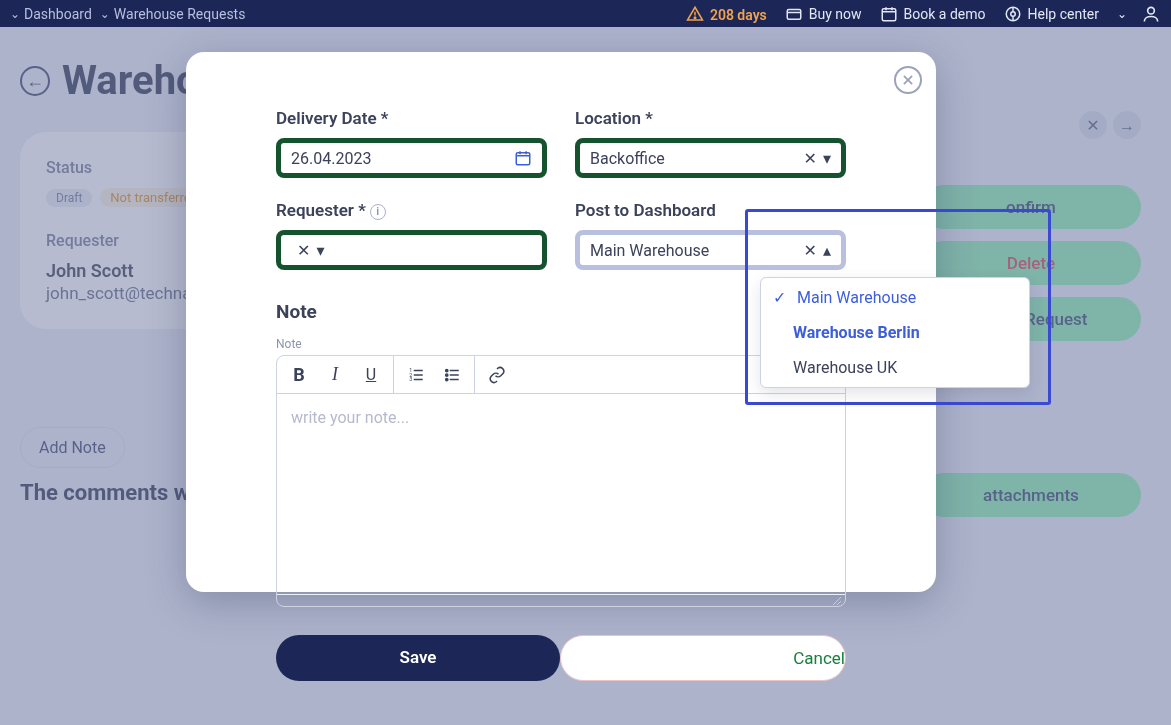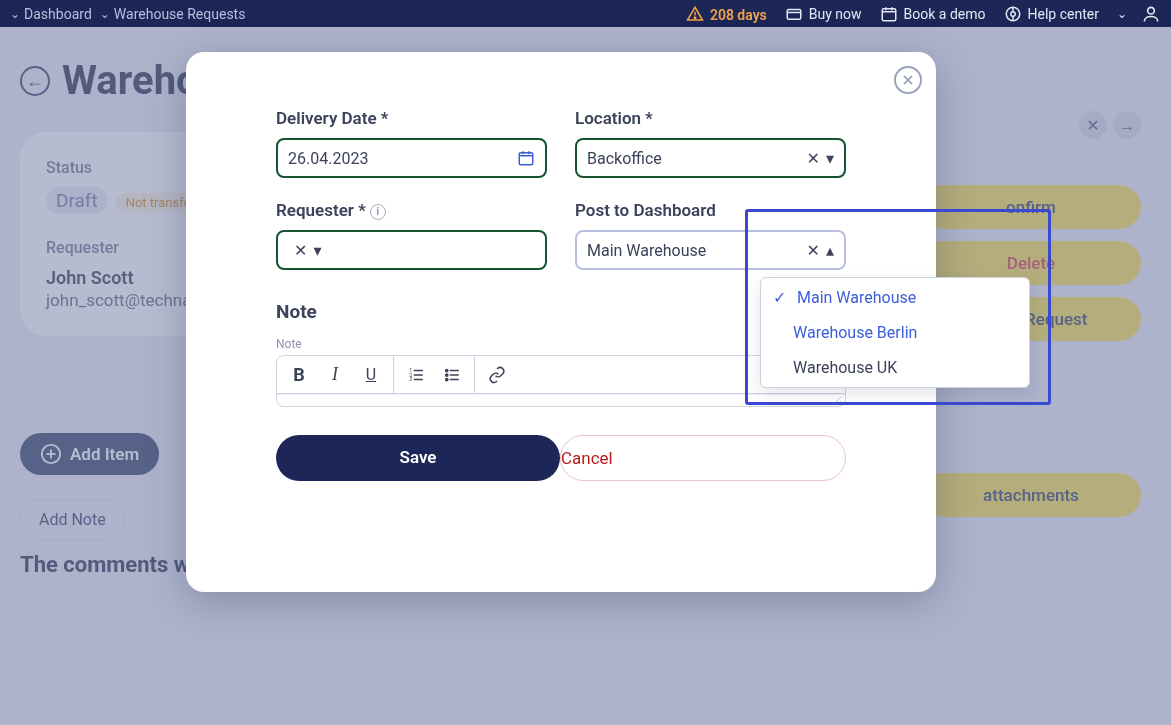--- a/index.html
+++ b/index.html
@@ -19,77 +19,77 @@
   
   .page { padding: 10px 20px; position: relative; }
   .page-h { display:flex; align-items:center; gap:12px; margin: 20px 0 28px 0; }
   .back-circ { width:30px; height:30px; border-radius:50%; border:2px solid #2d3a63; background:#ebeef6; display:flex; align-items:center; justify-content:center; color:#2d3a63; cursor:pointer; font-size:18px; }
   .ptitle { font-size: 40px; font-weight:700; color:#222a48; }
   .page-h .cls { display:flex; align-items:center; position:absolute; right:30px; top:84px; gap:6px; }
   .mini-circ { width:28px; height:28px; border-radius:50%; background:#d8dce9; display:flex; align-items:center; justify-content:center; color:#4c5570; font-size:16px; cursor:pointer; }
 
   .card { background:#fff; border-radius:26px; padding:26px; margin: 0 0 20px 0; }
   .lbl { color:#6a738f; font-size:16px; margin-bottom:10px; font-weight:500; }
-  .badge-draft { display:inline-block; background:#e7eaf2; color:#6a7399; border-radius:14px; padding:2px 10px; font-size:19px; margin-right:4px; }
+  .badge-draft { display:inline-block; background:#e7eaf2; color:#6a7399; border-radius:14px; padding:2px 10px; font-size:12px; margin-right:4px; }
   .badge-nt { display:inline-block; background:#fdf2e2; color:#d88b1a; border-radius:14px; padding:2px 10px; font-size:13px; }
   .req-name { font-size:18px; font-weight:600; color:#2d3448; margin-top:28px; margin-bottom:2px;}
   .req-mail { font-size:17px; color:#55607c; }
 
   .side-buttons { position:absolute; right:30px; top:158px; width:220px; }
-  .sb { background:#fde047; color:#2d3a63; border-radius:24px; padding:12px 0; text-align:center; font-size:17px; font-weight:500; margin-bottom:12px; }
+  .sb { background:#86efac; color:#2d3a63; border-radius:24px; padding:12px 0; text-align:center; font-size:17px; font-weight:500; margin-bottom:12px; }
   .sb.del { color:#d73a4a; }
 
   .pill { border:1px solid #d8dce9; border-radius:24px; padding:10px 18px; color:#2d3a63; font-size:16px; display:inline-block; cursor:pointer; }
   .add-item { display:inline-flex; align-items:center; background:#2d3a63; color:#fff; border-radius:24px; padding:10px 20px; font-size:17px; font-weight:600; margin:18px 0 24px 0; cursor:pointer; }
   .add-item svg { margin-right:8px; }
   .sent-row { font-size:22px; color:#222a48; font-weight:700; margin-top:12px; }
   .sent-row span.mail { color:#4a60d9; font-weight:500; margin-left:8px; font-size:18px; }
 
   
   .overlay { position:absolute; inset:27px 0 0 0; background:rgba(122,131,168,.55); }
 
   
   .modal { position:absolute; left:186px; top:32px; width:750px; height:540px; background:#fff; border-radius:18px; box-shadow:0 10px 40px rgba(30,38,75,.28);margin-top:20px; }
   .modal .close { position:absolute; right:14px; top:14px; width:28px; height:28px; border:2px solid #9aa2bc; border-radius:50%; display:flex; align-items:center; justify-content:center; color:#9aa2bc; cursor:pointer; }
   .m-body { padding: 56px 90px 20px 90px; }
   .m-row { display:flex; gap:28px; }
   .m-col { flex:1; }
   .m-lbl { font-size:17px; font-weight:600; color:#3b425a; margin-bottom:10px; }
   .info-ic { display:inline-block; width:16px; height:16px; border:1px solid #aab1c7; border-radius:50%; font-size:11px; text-align:center; line-height:14px; color:#8e95ae; margin-left:4px; vertical-align:middle;}
-  .inp-wrap { position:relative; border:2px solid #14532d; border-radius:8px; height:40px; display:flex; align-items:center; padding:0 10px; background:#fff; }
+  .inp-wrap { position:relative; border:5px solid #14532d; border-radius:8px; height:40px; display:flex; align-items:center; padding:0 10px; background:#fff; }
   .inp-wrap input { border:none; outline:none; flex:1; font-size:16px; color:#3b425a; background:transparent; }
   .inp-wrap .ric { color:#3b425a; cursor:pointer; margin-left:6px; display:flex; align-items:center; }
   .cal-ic { color:#3d5edb; }
 
   .note-h { font-size:19px; font-weight:700; color:#3b425a; margin-top:30px; }
   .note-sub { font-size:12px; color:#8e95ae; margin-top:14px; margin-bottom:4px; }
   .editor { border:1px solid #cdd3e2; border-radius:8px; overflow:hidden; }
   .toolbar-e { display:flex; border-bottom:1px solid #cdd3e2; height:38px; }
   .tool-g { display:flex; align-items:center; padding:0 12px; border-right:1px solid #cdd3e2; gap:16px; }
   .tool-g:last-child { border-right:none; }
   .tool { width:20px; height:24px; display:flex; align-items:center; justify-content:center; color:#3b425a; cursor:pointer; }
   .tool.bold { font-weight:700; font-size:18px; }
   .tool.italic { font-style:italic; font-family:Georgia, serif; font-size:18px; }
   .tool.under { text-decoration:underline; font-size:16px; }
   .editor textarea { width:100%; height:196px; border:none; resize:none; outline:none; padding:14px; font-size:16px; color:#3b425a; }
   .editor textarea::placeholder { color:#b5bace; }
   .resizer { height:12px; border-top:1px solid #eef0f6; display:flex; justify-content:flex-end; padding-right:4px; color:#c8cddd;}
   .m-actions { display:flex; margin-top:28px; }
   .btn-save { flex:1; background:#1d2757; color:#fff; border-radius:999px; padding:12px 0; text-align:center; font-size:17px; font-weight:600; cursor:pointer; }
-  .btn-cancel { flex:1; background:#fff; color:#b91c1c; border:1px solid #e9c3c7; border-radius:999px; padding:12px 0; text-align:left; font-size:17px; cursor:pointer; }
+  .btn-cancel { flex:1; background:#fff; color:#15803d; border:1px solid #e9c3c7; border-radius:999px; padding:12px 0; text-align:right; font-size:17px; cursor:pointer; }
 
   
   .hl { position:absolute; left:559px; top:157px; width:306px; height:196px; border:3px solid #3a49d1; pointer-events:none; border-radius:3px; }
 
   
   .dd { position:absolute; left:574px; top:225px; width:270px; background:#fff; border:1px solid #cdd3e2; border-radius:6px; box-shadow:0 6px 16px rgba(30,38,75,.12); z-index:5; padding:2px 0;}
   .dd .di { padding:8px 12px; font-size:16px; display:flex; align-items:center; cursor:pointer;}
   .dd .di.sel { color:#3d5edb; }
   .dd .di.sel .chk { color:#3d5edb; margin-right:8px; }
-  .dd .di.hov { color:#3d5edb; }
+  .dd .di.hov { color:#3d5edb;font-weight:bold; }
   .dd .di.plain { color:#3b425a; padding-left:32px; }
   .dd .chk { width:16px; display:inline-block; }
 
   svg { display:block; }
 </style>
 </head>
 <body>
 
 <div class="topnav">
   <span class="crumb">
@@ -166,28 +166,20 @@
   <div class="side-buttons">
     <div class="sb">onfirm</div>
     <div class="sb del">Delete</div>
     <div class="sb">house Request</div>
     <div style="height:120px;"></div>
     <div class="sb">attachments</div>
   </div>
 
   <div style="height:40px;"></div>
   <br>
-  <div class="add-item">
-    <svg width="22" height="22" viewBox="0 0 24 24" fill="none" stroke="#fff" stroke-width="2">
-        <circle cx="12" cy="12" r="10"></circle>
-        <line x1="12" y1="7" x2="12" y2="17"></line>
-        <line x1="7" y1="12" x2="17" y2="12"></line>
-      </svg>
-    <span>Add Item</span>
-  </div>
   <br>
   <div class="pill">Add Note</div>
   <div class="sent-row">
     <span>The comments will be sent to:</span>
     <span class="mail">john_scott@technaholic.tech</span>
   </div>
 </div>
 
 <div class="overlay"></div>
 
@@ -270,20 +262,21 @@
         </div>
         <div class="tool-g">
           <div class="tool">
             <svg width="20" height="18" viewBox="0 0 24 24" fill="none" stroke="#3b425a" stroke-width="2">
                 <path d="M10 13a5 5 0 0 0 7 0l3-3a5 5 0 0 0-7-7l-1 1"></path>
                 <path d="M14 11a5 5 0 0 0-7 0l-3 3a5 5 0 0 0 7 7l1-1"></path>
               </svg>
           </div>
         </div>
       </div>
+      <textarea placeholder="write your note..." style=""></textarea>
       <div class="resizer">
         <svg width="10" height="10" viewBox="0 0 10 10">
             <line x1="2" y1="10" x2="10" y2="2" stroke="#c8cddd"></line>
             <line x1="6" y1="10" x2="10" y2="6" stroke="#c8cddd"></line>
           </svg>
       </div>
     </div>
 
     <div class="m-actions">
       <div class="btn-save">Save</div>

